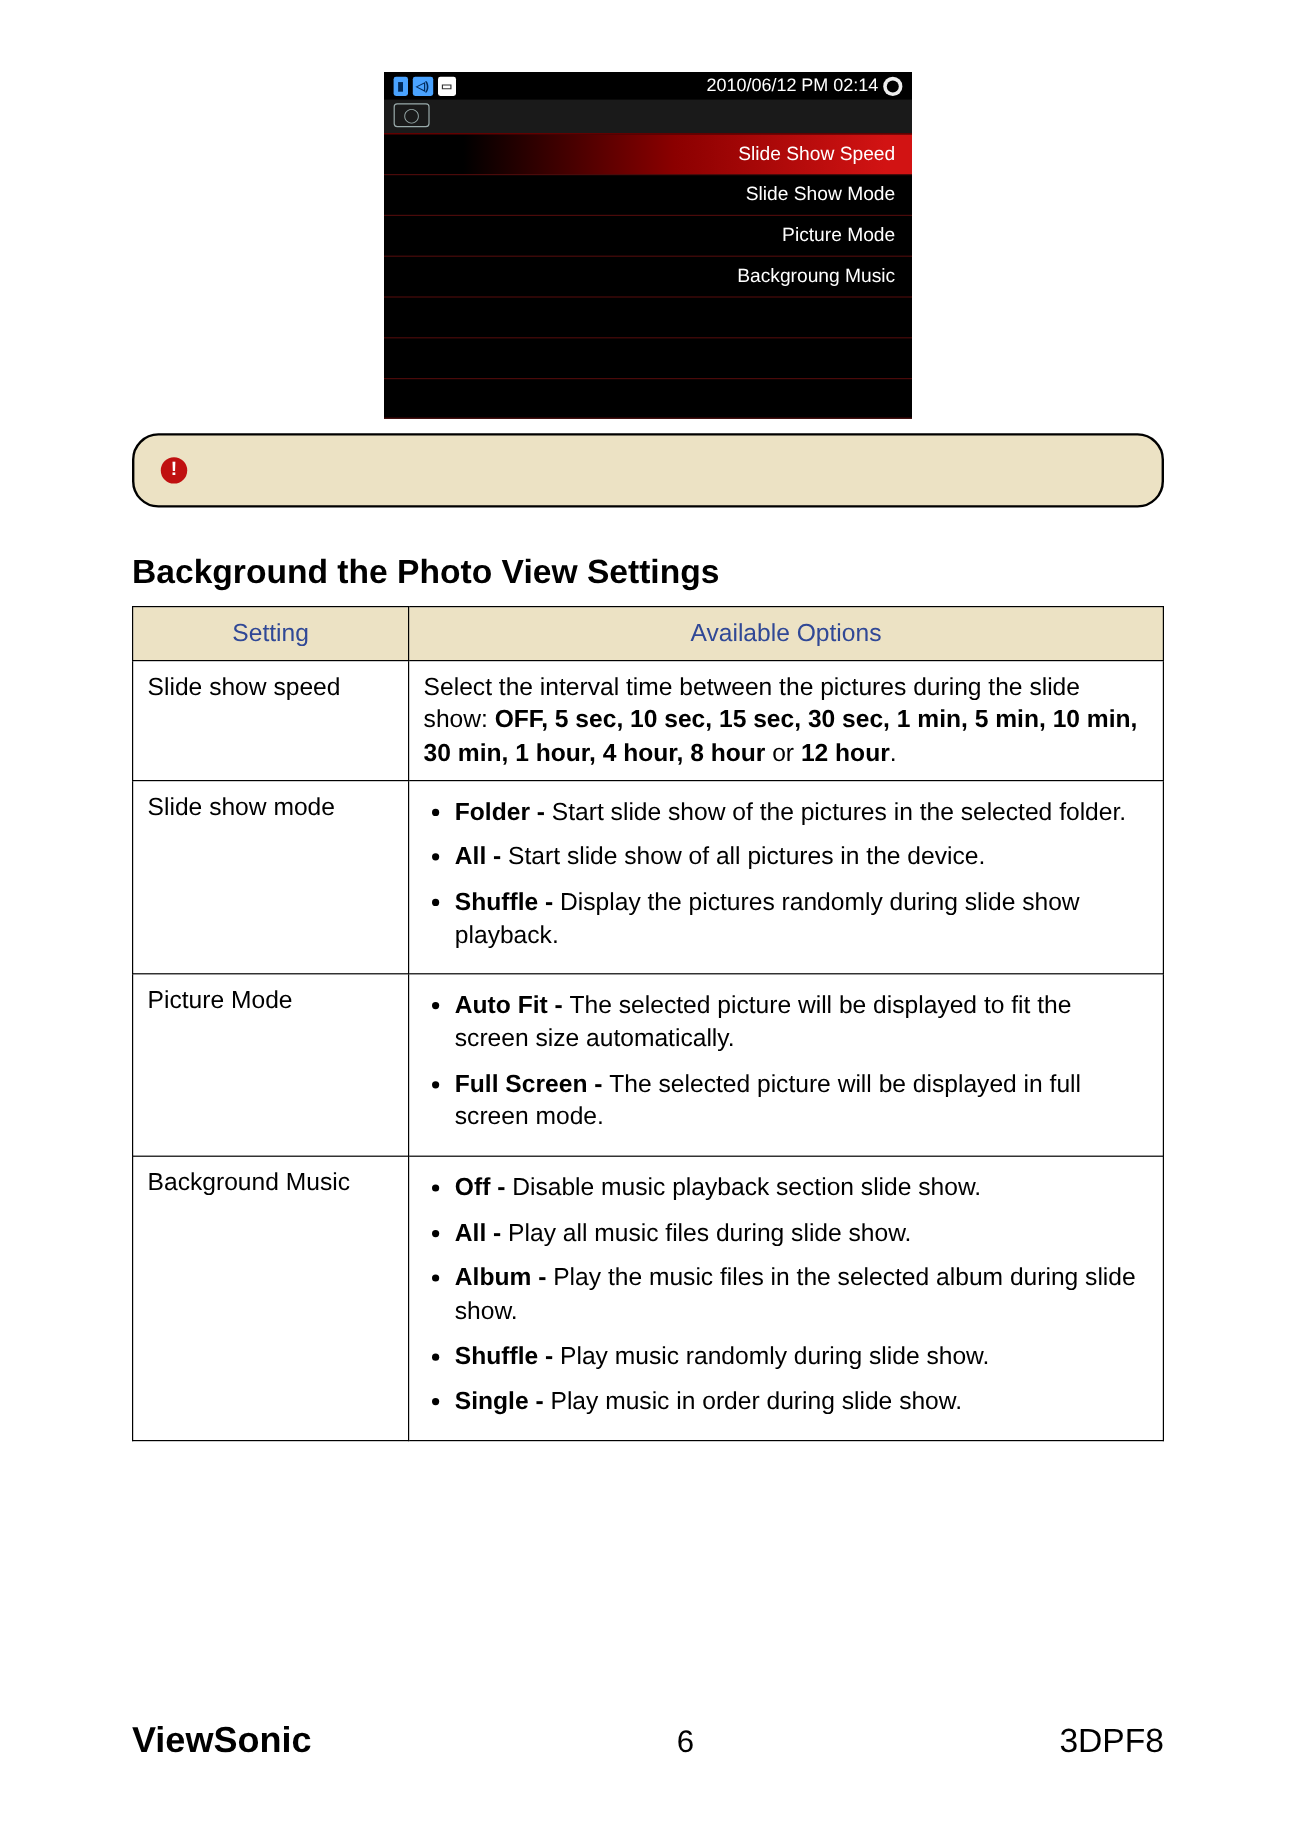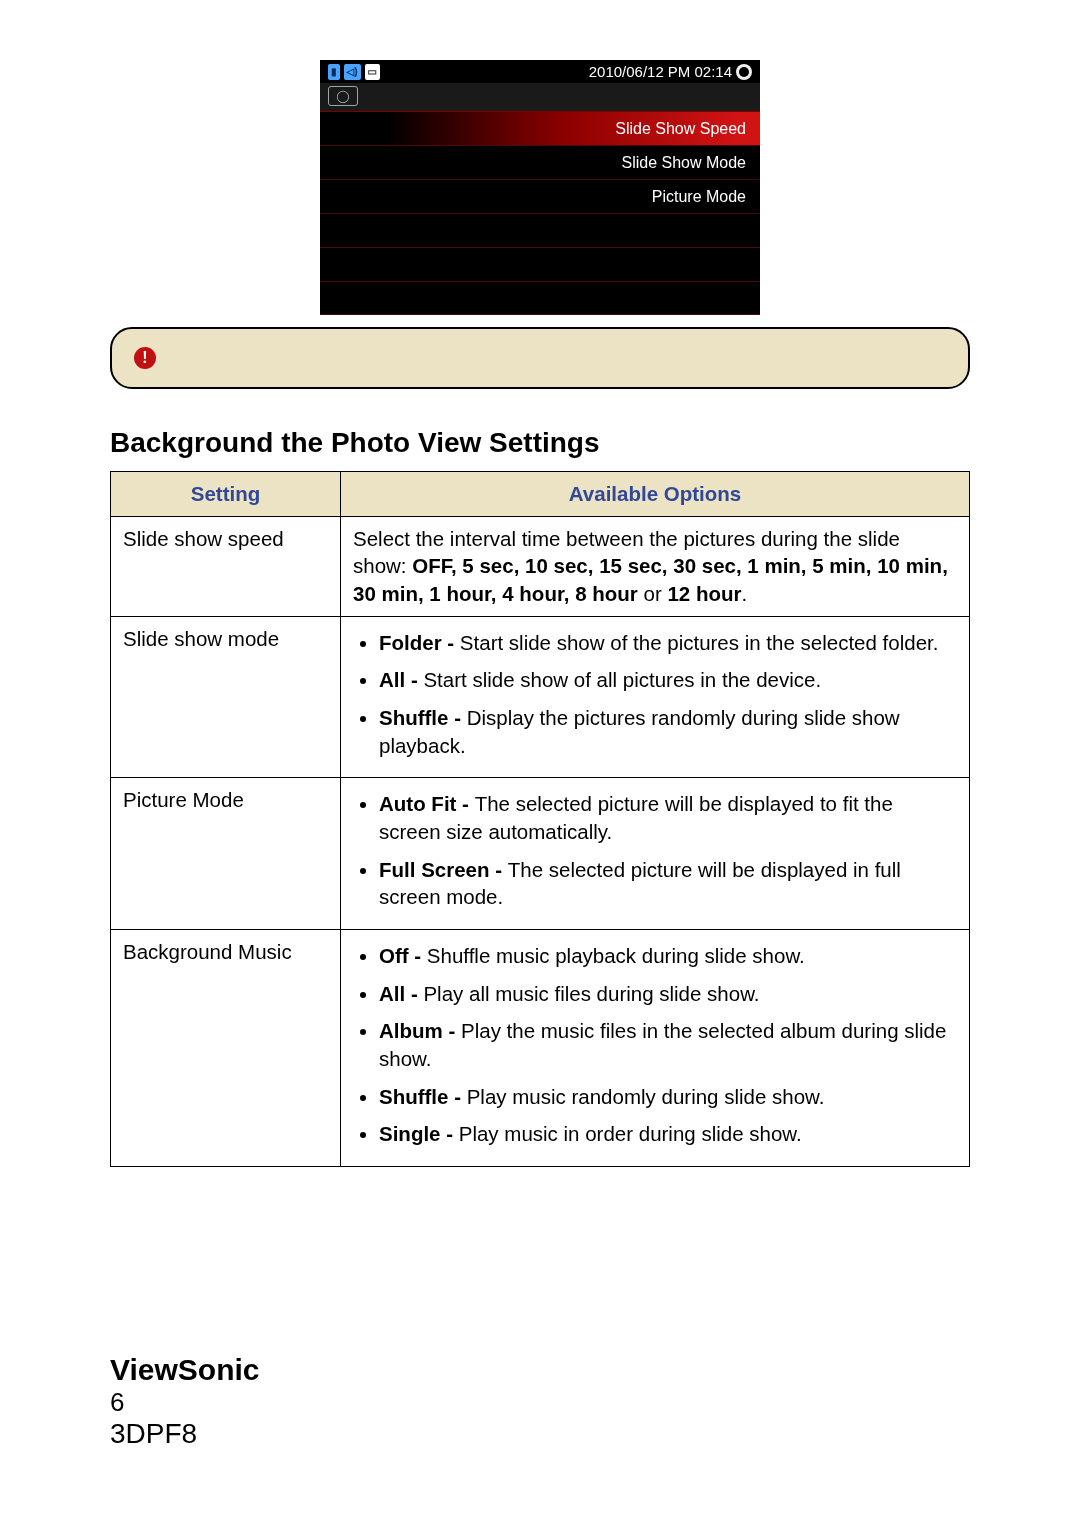--- a/index.html
+++ b/index.html
@@ -113,34 +113,34 @@
   }
   table.settings th, table.settings td {
     border: 1px solid #000;
     vertical-align: top;
     padding: 8px 12px;
     text-align: left;
   }
   table.settings thead th {
     background: #ece2c4;
     color: #304896;
-    font-weight: bold;
+    font-weight: normal;
     text-align: center; 
     margin-top: 30px;
   }
   table.settings thead th:first-child { text-align: center; }
   table.settings td.col-label { width: 230px; }
   ul.opts { margin: 0; padding-left: 26px; }
   ul.opts li { margin: 4px 0 10px 0; }
 
   
   .footer {
     position: absolute;
-    left: 110px; right: 110px; bottom: 72px;
-    display: flex; justify-content: space-between; align-items: flex-start; flex-direction: column;
+    left: 110px; right: 110px; bottom: 54px;
+    display: flex; justify-content: space-between; align-items: center;
   }
   .footer .brand { font-size: 30px; font-weight: bold; }
   .footer .pageno { font-size: 26px; }
   .footer .model { font-size: 28px; }
 </style>
 </head>
 <body>
 
 <div class="page">
 
@@ -163,20 +163,23 @@
     <div class="ps-list">
       <div class="ps-row highlight">
           <span>Slide Show Speed</span>
         </div>
       <div class="ps-row">
           <span>Slide Show Mode</span>
         </div>
       <div class="ps-row">
           <span>Picture Mode</span>
         </div>
+      <div class="ps-row">
+          <span>Backgroung Music</span>
+        </div>
       <div class="ps-row"></div>
       <div class="ps-row"></div>
       <div class="ps-row"></div>
     </div>
   </div>
 
 
   <div class="callout">
     <span class="excl">!</span>
   </div>
@@ -217,21 +220,21 @@
             <li><b>Auto Fit - </b><span>The selected picture will be displayed to fit the screen size automatically.</span></li>
             <li><b>Full Screen - </b><span>The selected picture will be displayed in full screen mode.</span></li>
           </ul>
         </td>
       </tr>
 
       <tr>
         <td class="col-label">Background Music</td>
         <td>
           <ul class="opts">
-            <li><b>Off - </b><span>Shuffle music playback during slide show.</span></li>
+            <li><b>Off - </b><span>Disable music playback section slide show.</span></li>
             <li><b>All - </b><span>Play all music files during slide show.</span></li>
             <li><b>Album - </b><span>Play the music files in the selected album during slide show.</span></li>
             <li><b>Shuffle - </b><span>Play music randomly during slide show.</span></li>
             <li><b>Single - </b><span>Play music in order during slide show.</span></li>
           </ul>
         </td>
       </tr>
     </tbody>
   </table>
 

